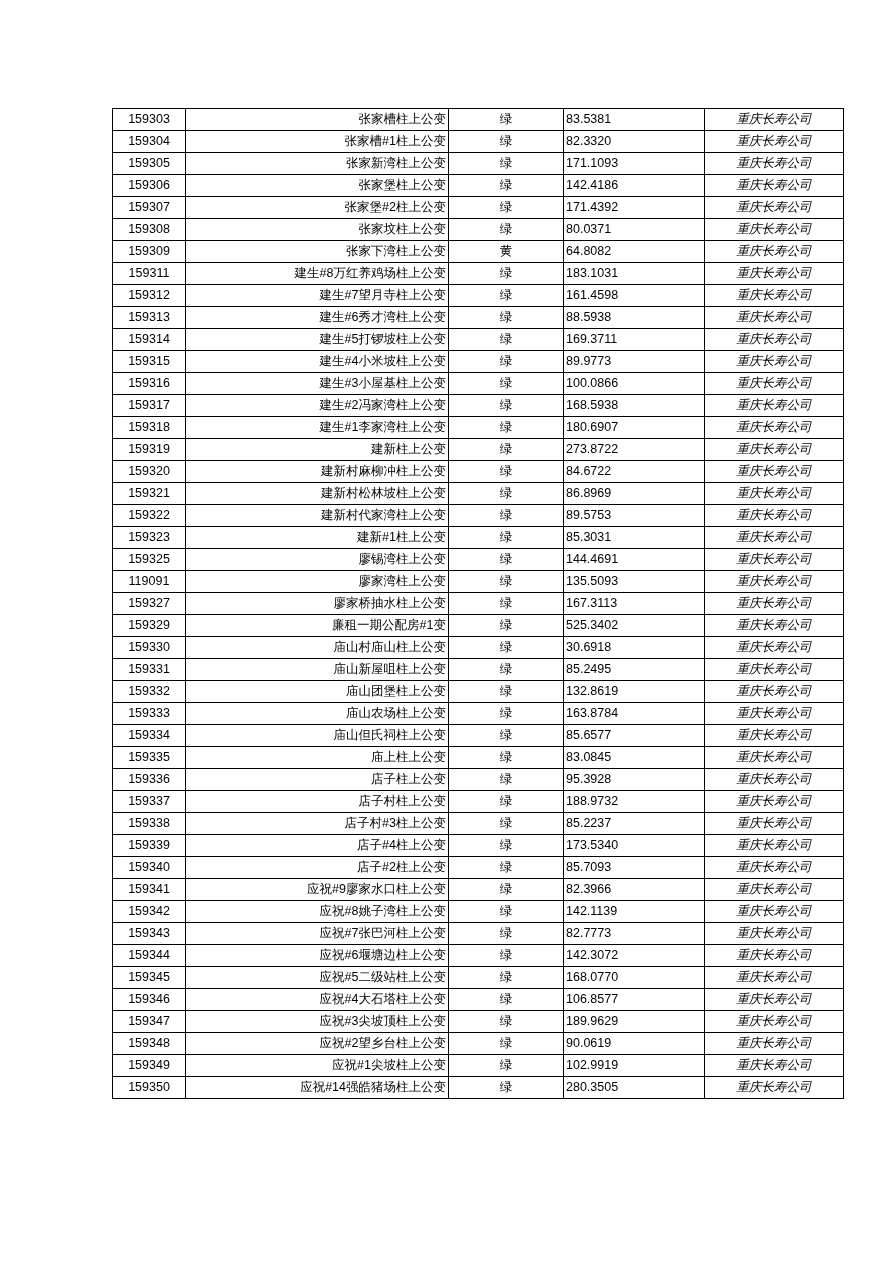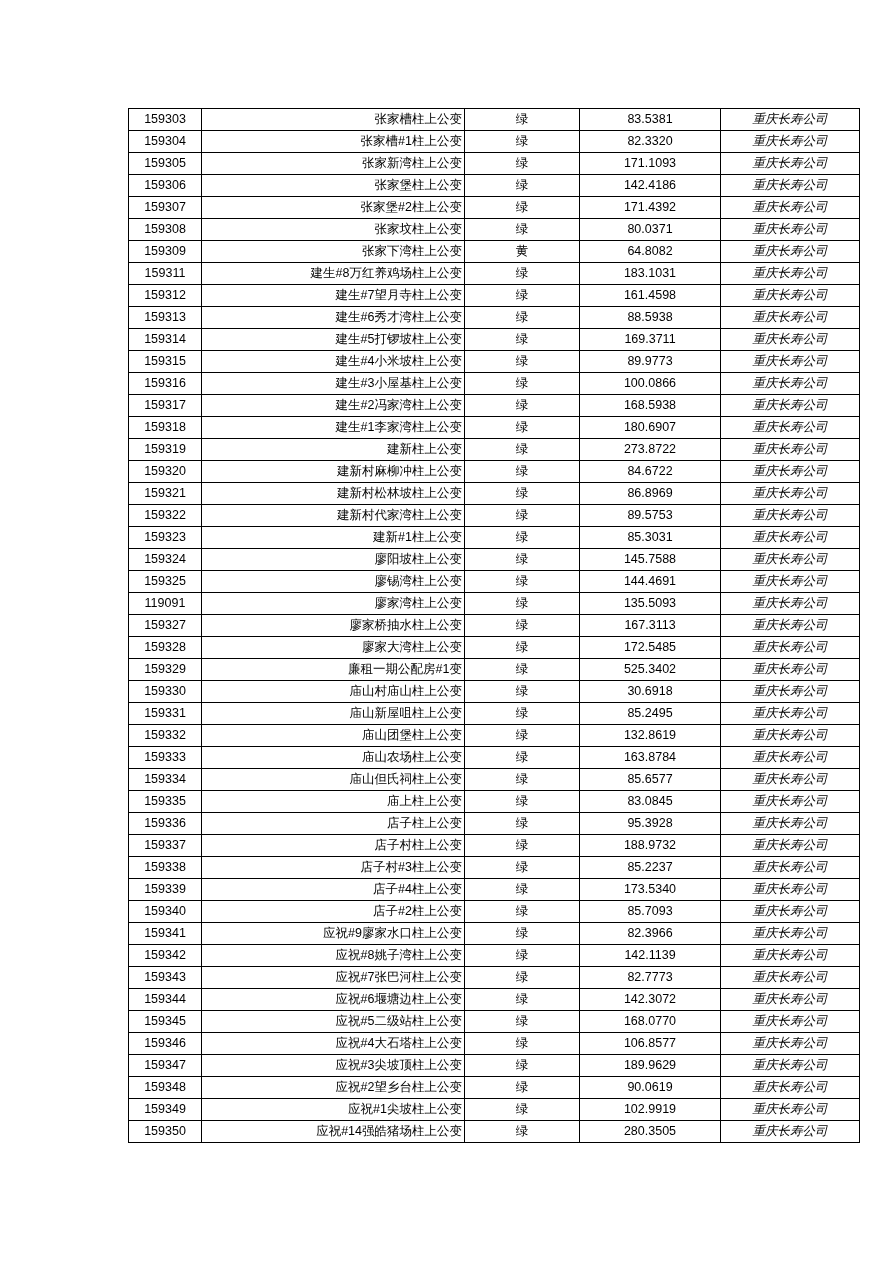--- a/index.html
+++ b/index.html
@@ -17,21 +17,21 @@
   .page {
     position: absolute;
     left: 0;
     top: 0;
     width: 892px;
     height: 1262px;
     background: #ffffff;
   }
   .table-wrap {
     position: absolute;
-    left: 88px;
+    left: 72px;
     top: 108px;
     width: 708px;
     padding-left: 40px;
   }
   table.data-table {
     border-collapse: collapse;
     table-layout: fixed;
     width: 708px;
   }
   table.data-table td {
@@ -50,21 +50,21 @@
   td.c-name {
     width: 258px;
     text-align: right;
   }
   td.c-color {
     width: 110px;
     text-align: center;
   }
   td.c-value {
     width: 136px;
-    text-align: center;
+    text-align: left;
   }
   td.c-company {
     width: 134px;
     text-align: center;
     font-style: italic;
   }
 </style>
 </head>
 <body>
 
@@ -206,52 +206,38 @@
             <td class="c-company">重庆长寿公司</td>
           </tr>
           <tr>
             <td class="c-id">159323</td>
             <td class="c-name">建新#1柱上公变</td>
             <td class="c-color">绿</td>
             <td class="c-value">85.3031</td>
             <td class="c-company">重庆长寿公司</td>
           </tr>
           <tr>
-            <td class="c-id">159324</td>
-            <td class="c-name">廖阳坡柱上公变</td>
-            <td class="c-color">绿</td>
-            <td class="c-value">145.7588</td>
-            <td class="c-company">重庆长寿公司</td>
-          </tr>
-          <tr>
             <td class="c-id">159325</td>
             <td class="c-name">廖锡湾柱上公变</td>
             <td class="c-color">绿</td>
             <td class="c-value">144.4691</td>
             <td class="c-company">重庆长寿公司</td>
           </tr>
           <tr>
             <td class="c-id">119091</td>
             <td class="c-name">廖家湾柱上公变</td>
             <td class="c-color">绿</td>
             <td class="c-value">135.5093</td>
             <td class="c-company">重庆长寿公司</td>
           </tr>
           <tr>
             <td class="c-id">159327</td>
             <td class="c-name">廖家桥抽水柱上公变</td>
             <td class="c-color">绿</td>
             <td class="c-value">167.3113</td>
-            <td class="c-company">重庆长寿公司</td>
-          </tr>
-          <tr>
-            <td class="c-id">159328</td>
-            <td class="c-name">廖家大湾柱上公变</td>
-            <td class="c-color">绿</td>
-            <td class="c-value">172.5485</td>
             <td class="c-company">重庆长寿公司</td>
           </tr>
           <tr>
             <td class="c-id">159329</td>
             <td class="c-name">廉租一期公配房#1变</td>
             <td class="c-color">绿</td>
             <td class="c-value">525.3402</td>
             <td class="c-company">重庆长寿公司</td>
           </tr>
           <tr>

